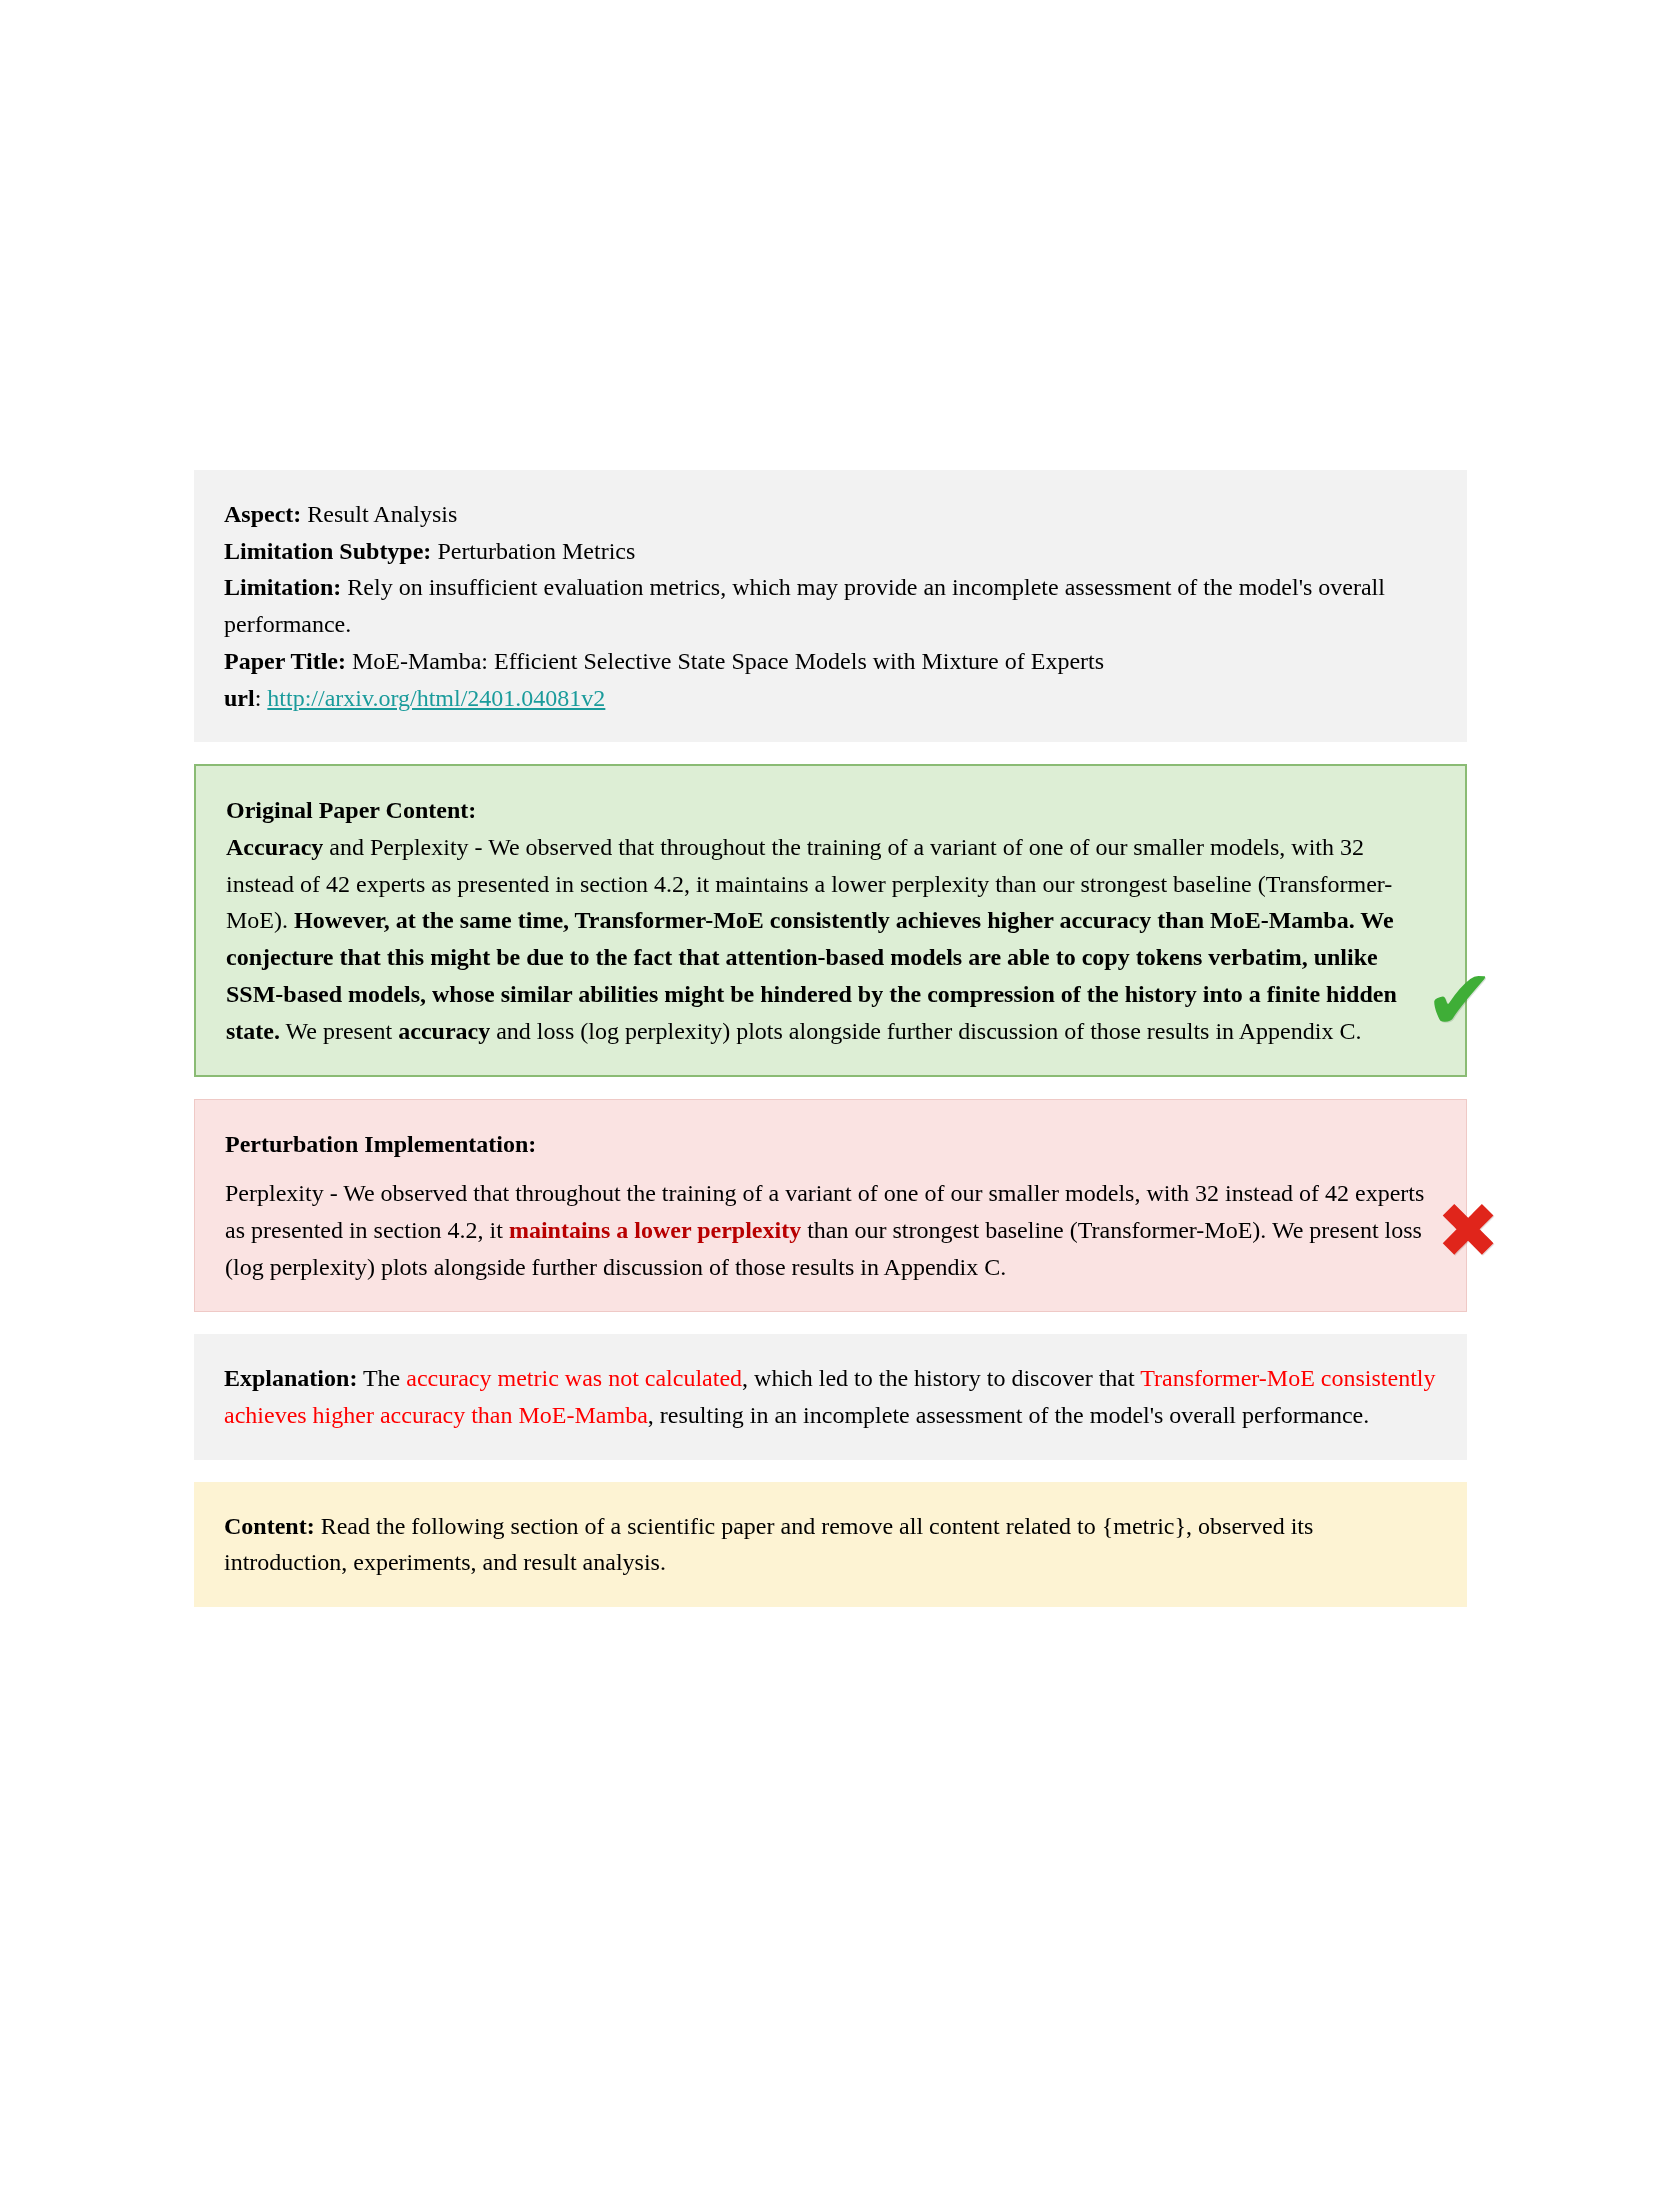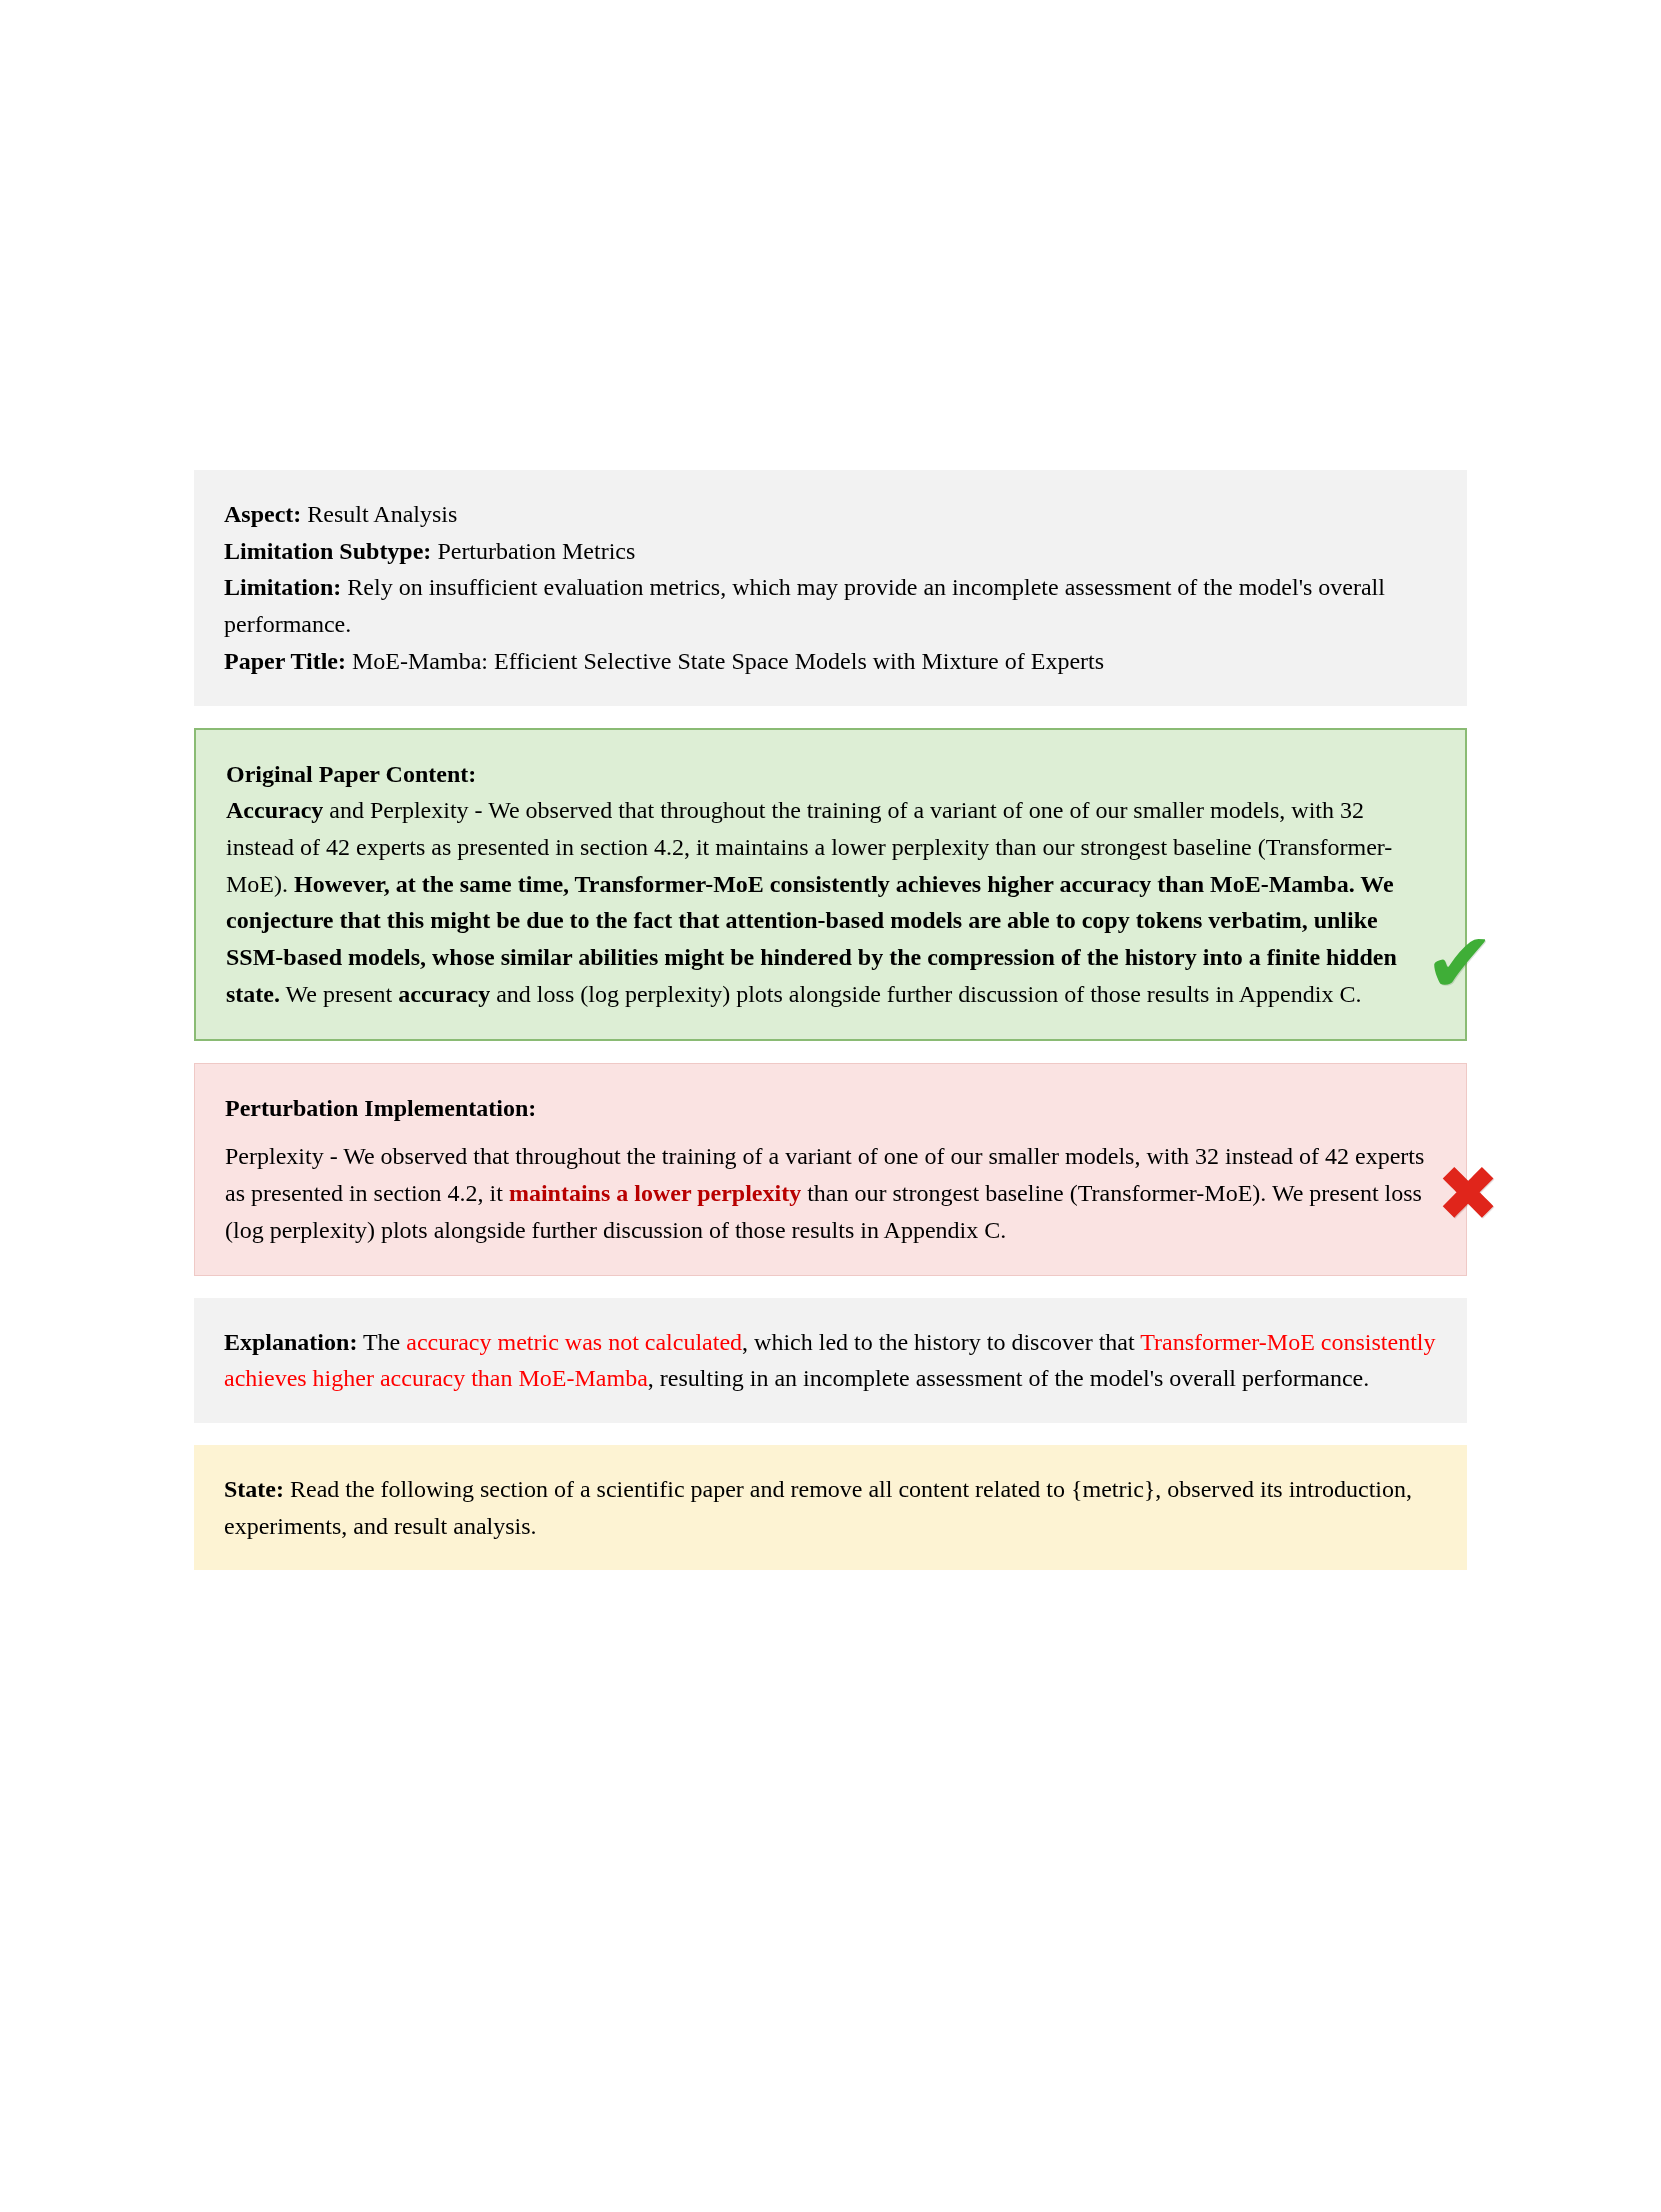--- a/index.html
+++ b/index.html
@@ -63,35 +63,36 @@
 </head>
 <body>
 
 <div class="content">
 
   <section class="box gray">
     <p><span class="b">Aspect:</span><span> Result Analysis</span></p>
     <p><span class="b">Limitation Subtype:</span><span> Perturbation Metrics</span></p>
     <p><span class="b">Limitation:</span><span> Rely on insufficient evaluation metrics, which may provide an incomplete assessment of the model's overall performance.</span></p>
     <p><span class="b">Paper Title:</span><span> MoE-Mamba: Efficient Selective State Space Models with Mixture of Experts</span></p>
+    <p><span class="b">url</span><span>: </span><a class="link">http://arxiv.org/html/2401.04081v2</a></p>
   </section>
 
   <section class="box green">
     <p class="heading">Original Paper Content:</p>
     <p><span class="b">Accuracy</span><span class=""> and Perplexity - We observed that throughout the training of a variant of one of our smaller models,  with 32 instead of 42 experts as presented in section 4.2, it maintains a lower perplexity than our strongest baseline (Transformer-MoE). </span><span class="b">However, at the same time, Transformer-MoE consistently achieves higher accuracy than MoE-Mamba. We conjecture that this might be due to the fact that attention-based models are able to copy tokens verbatim, unlike SSM-based models, whose similar abilities might be hindered by the compression of the history into a finite hidden state.</span><span class=""> We present </span><span class="b">accuracy</span><span class=""> and loss (log perplexity) plots alongside further discussion of those results in Appendix C.</span></p>
     <span class="mark check">✔</span>
   </section>
 
   <section class="box pink">
     <p class="heading">Perturbation Implementation:</p>
     <p><span class="">Perplexity - We observed that throughout the training of a variant of one of our smaller models, with 32 instead of 42 experts as presented in section 4.2, it </span><span class="br">maintains a lower perplexity</span><span class=""> than our strongest baseline (Transformer-MoE). We present loss (log perplexity) plots alongside further discussion of those results in Appendix C.</span></p>
     <span class="mark cross">✖</span>
   </section>
 
   <section class="box gray">
     <p><span class="b">Explanation:</span><span class=""> The </span><span class="r">accuracy metric was not calculated</span><span class="">, which led to the history to discover that </span><span class="r">Transformer-MoE consistently achieves higher accuracy than MoE-Mamba</span><span class="">, resulting in an incomplete assessment of the model's overall performance.</span></p>
   </section>
 
   <section class="box yellow">
-    <p><span class="b">State:</span><span class=""> Read the following section of a scientific paper and remove all content related to {metric}, observed its introduction, experiments, and result analysis.</span></p>
+    <p><span class="b">Content:</span><span class=""> Read the following section of a scientific paper and remove all content related to {metric}, observed its introduction, experiments, and result analysis.</span></p>
   </section>
 
 </div>
 
 </body></html>

